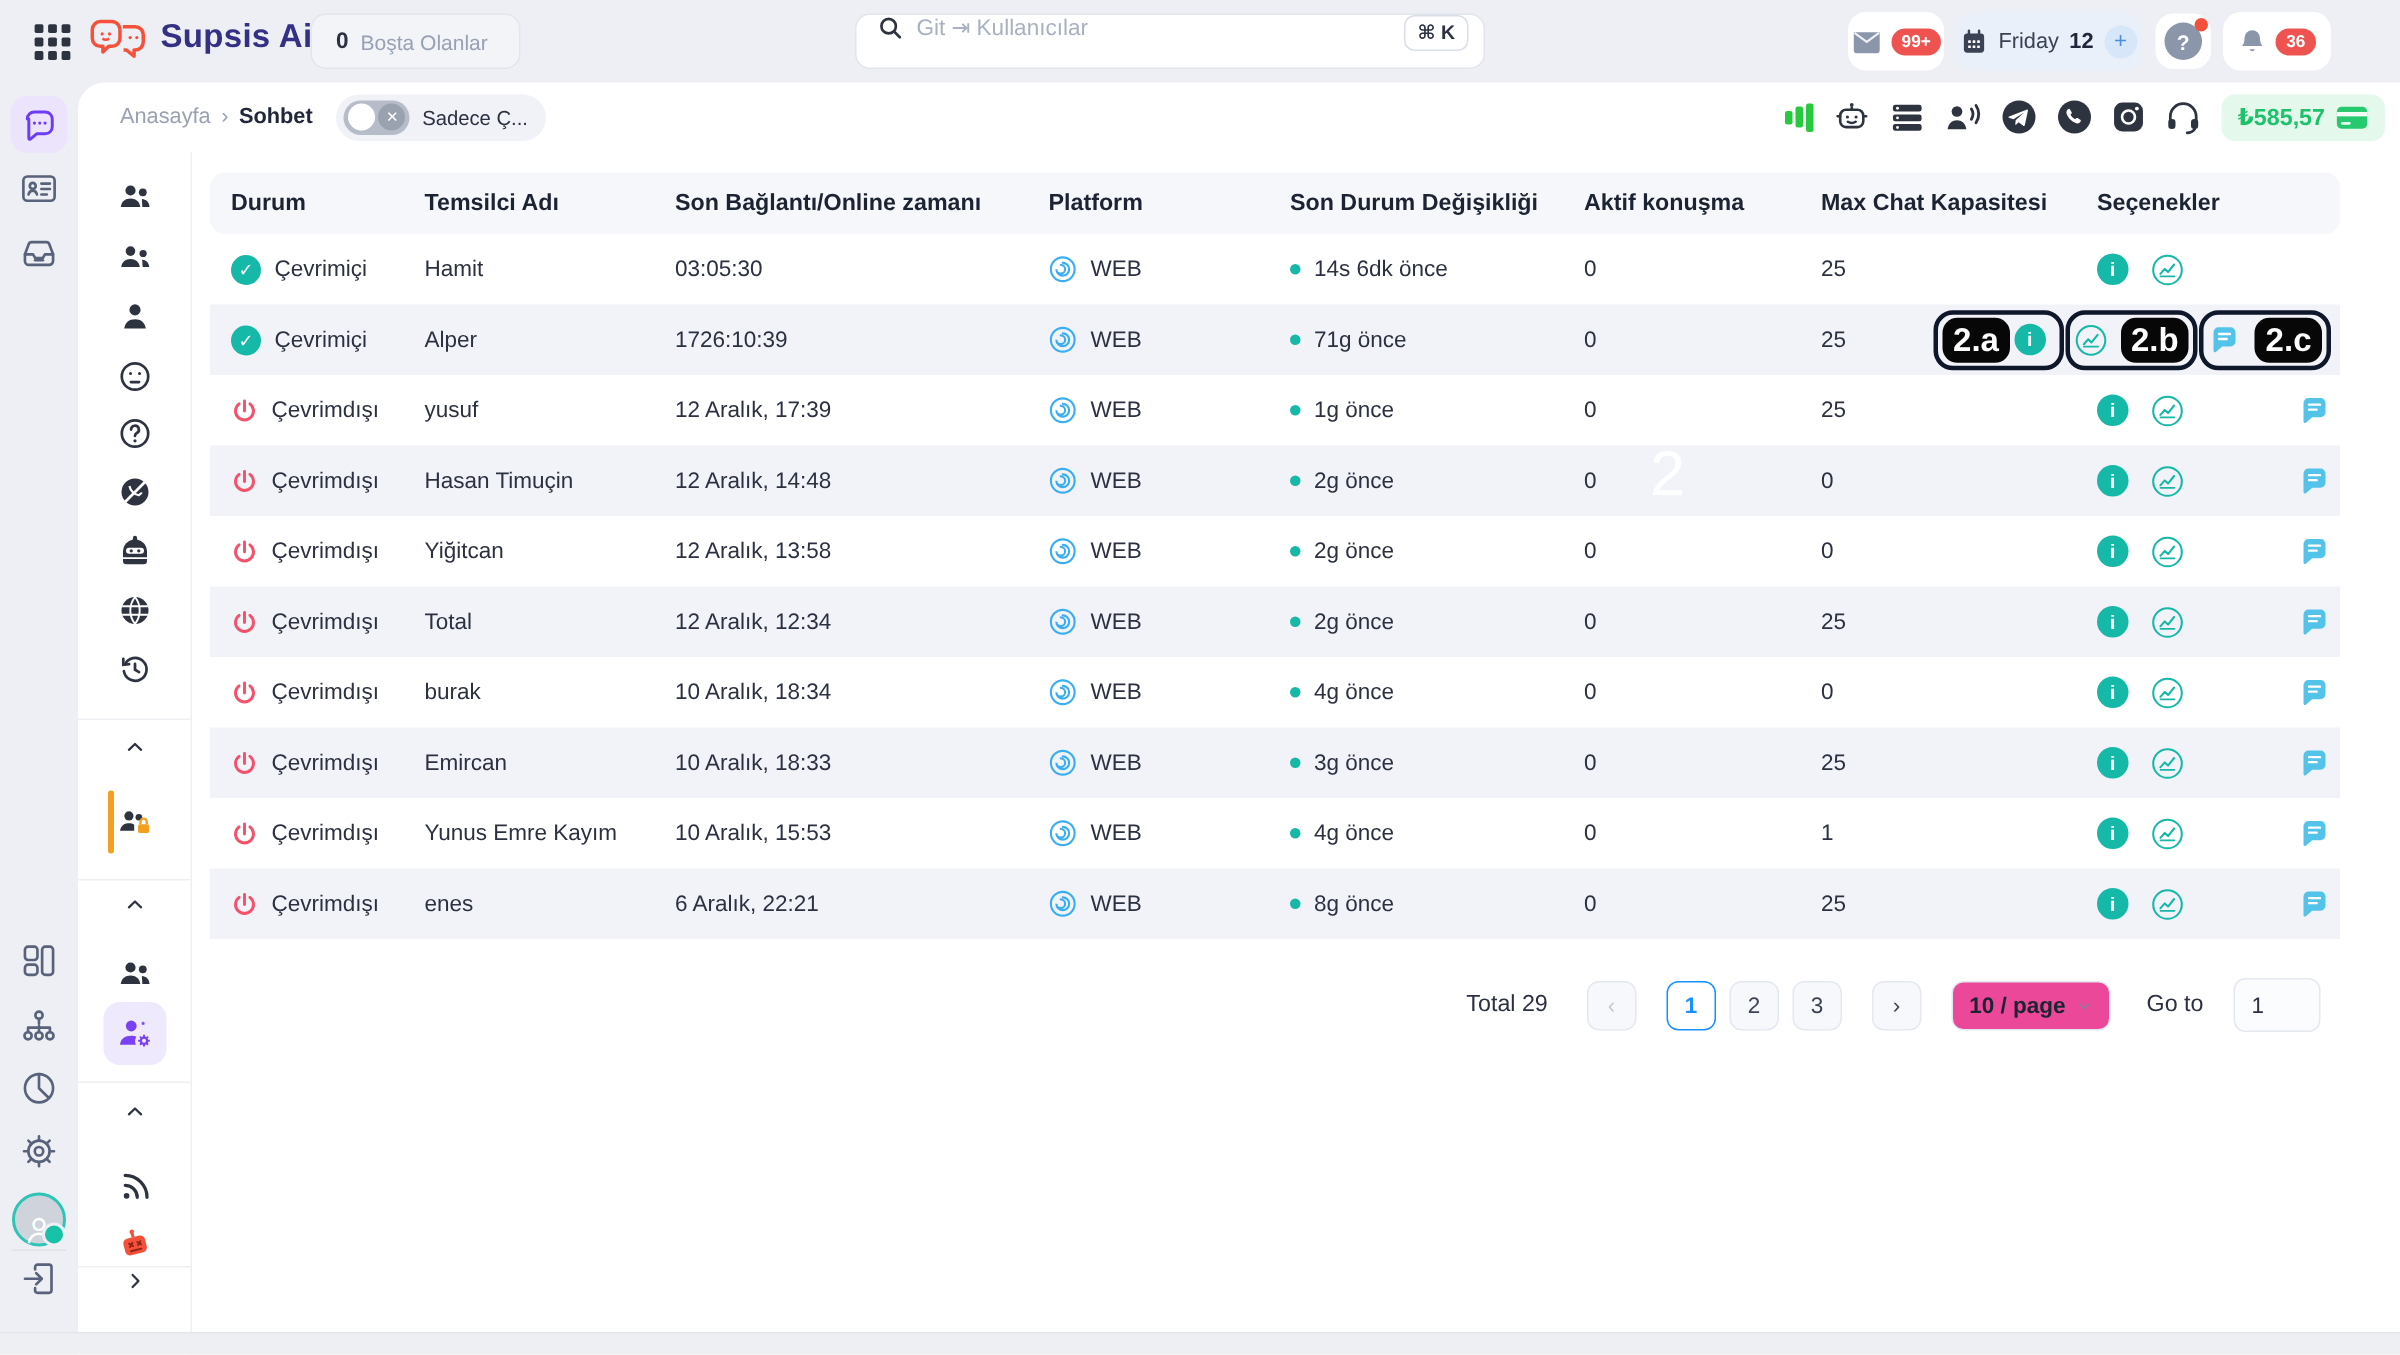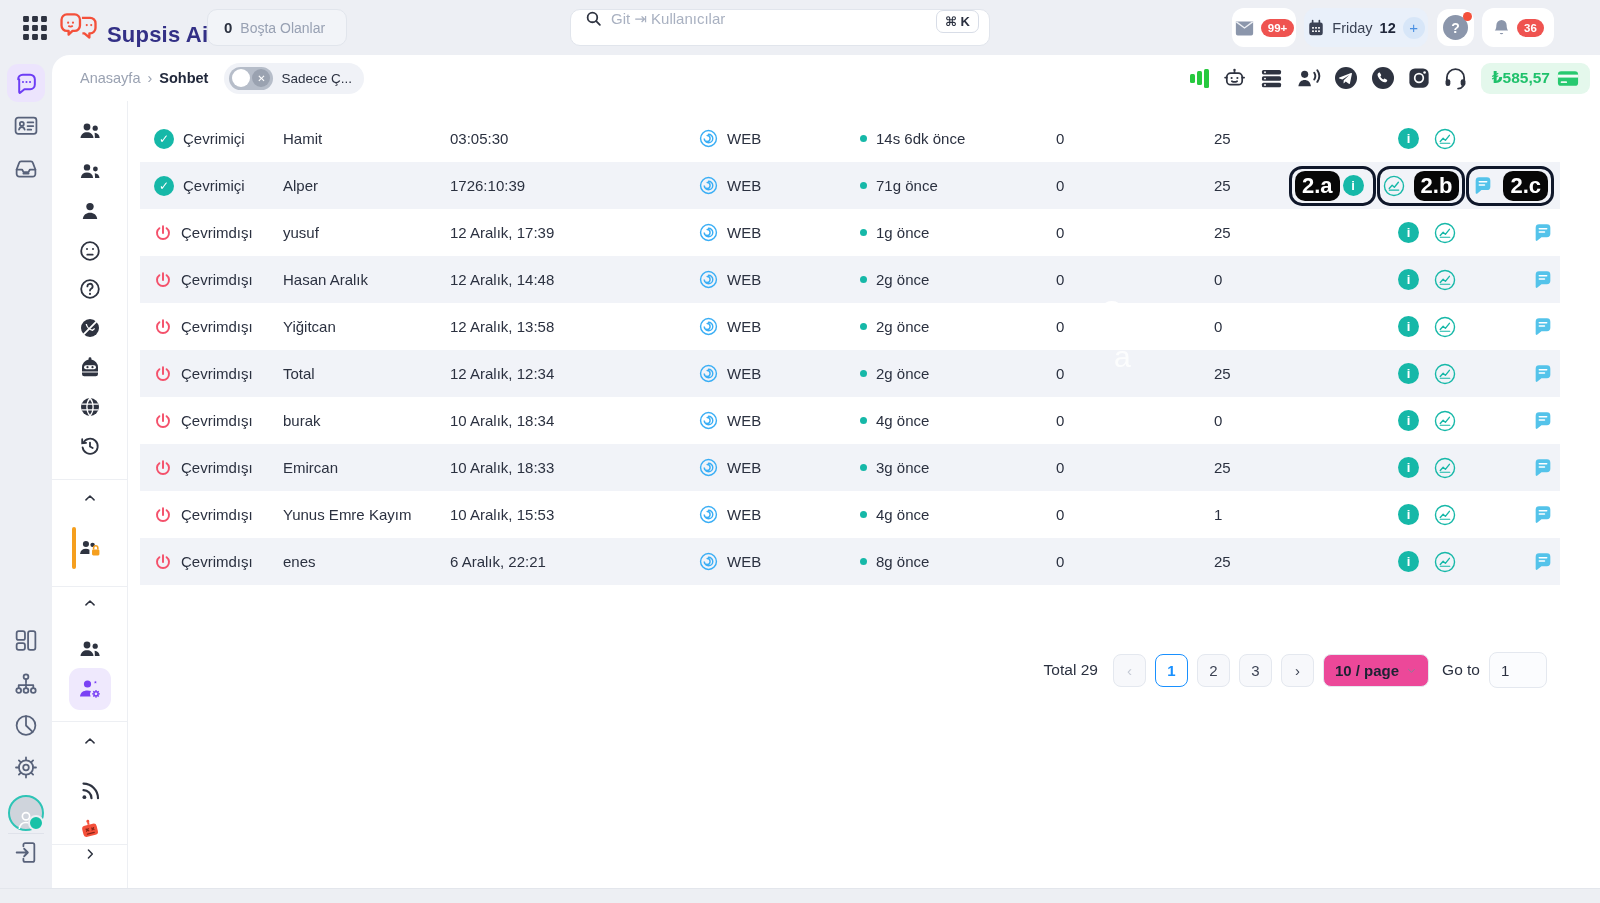--- a/index.html
+++ b/index.html
@@ -3,21 +3,21 @@
 <meta charset="utf-8">
 <style>
   * { margin:0; padding:0; box-sizing:border-box; }
   html,body { width:1600px; height:903px; }
   body { font-family:"Liberation Sans","DejaVu Sans",sans-serif; background:#edeff4; overflow:hidden; }
   .app { position:relative; width:1600px; height:903px; background:#edeff4; }
 
   
   .topbar { position:absolute; top:0; left:0; right:0; height:55px; }
   .grid-btn { position:absolute; left:22px; top:15px; width:26px; height:26px; cursor:pointer; }
-  .logo { position:absolute; left:58px; top:11px; display:flex; align-items:flex-end; gap:7px; }
+  .logo { position:absolute; left:58px; top:11px; display:flex; align-items:flex-start; gap:7px; }
   .logo-text { font-size:22px; font-weight:bold; color:#333086; letter-spacing:.2px; }
   .idle-pill { position:absolute; left:207px; top:9px; height:37px; min-width:140px; border:1px solid #e1e5ec; border-radius:10px; display:flex; align-items:center; gap:8px; padding:0 16px; background:#f2f4f8; }
   .idle-count { font-size:15px; font-weight:bold; color:#2b3140; }
   .idle-label { font-size:14px; color:#98a1b3; }
   .searchbar { position:absolute; left:570px; top:9px; width:420px; height:37px; background:#fff; border:1px solid #e1e5ec; border-radius:10px; display:flex; align-items:flex-start; padding:0 10px 0 14px; gap:9px; }
   .search-input { flex:1; border:none; outline:none; font-size:15px; color:#2b3140; background:transparent; font-family:inherit; }
   .search-input::placeholder { color:#a9b1c1; }
   .kbd { border:1px solid #d8dde7; border-radius:7px; padding:3px 8px; font-size:13px; font-weight:bold; color:#2b3140; background:#fff; }
   .tb-pill { position:absolute; background:#fff; border-radius:12px; display:flex; align-items:center; justify-content:center; gap:6px; }
   .pill-inbox { left:1232px; top:8px; width:64px; height:39px; }
@@ -88,21 +88,21 @@
   .annot-group { position:absolute; right:6px; top:50%; transform:translateY(-50%); display:flex; align-items:center; gap:1px; z-index:4; }
   .redbox { border:3px solid #0f172a; border-radius:13px; padding:2px 3px; display:flex; align-items:center; gap:3px; background:transparent;justify-content:flex-end; }
   .blk-badge { background:#070707; color:#fff; font-size:22px; font-weight:bold; padding:3px 7px; border-radius:10px; line-height:1.1; }
 
   
   .wm { position:absolute; color:#fff; font-weight:500; pointer-events:none; z-index:6; }
   .wm1 { left:1100px; top:292px; font-size:42px; }
   .wm2 { left:1114px; top:340px; font-size:30px; opacity:.85; }
 
   
-  .pager { position:absolute; top:597px; right:53px; display:flex; align-items:center; gap:9px; }
+  .pager { position:absolute; top:597px; right:53px; display:flex; align-items:center; gap:20px; }
   .pg-total { font-size:15.5px; color:#2b3140; margin-right:6px; }
   .pg-btn { width:33px; height:33px; border:1px solid #e4e8ef; background:#f7f8fb; border-radius:8px; display:flex; align-items:center; justify-content:center; font-size:15px; color:#3c4354; cursor:pointer; }
   .pg-btn.disabled { color:#c3c9d4; cursor:default; }
   .pg-btn.active { background:#fff; border:1.5px solid #1890ff; color:#1890ff; font-weight:bold; }
   .pg-select { height:33px; border:1px solid #e4e8ef; background:#ec4899; border-radius:8px; display:flex; align-items:center; gap:7px; padding:0 11px; font-size:15px; font-weight:bold; color:#1c2333; cursor:pointer; }
   .pg-caret { width:11px; height:11px; fill:none; stroke:#7d8596; stroke-width:2; }
   .pg-goto { font-size:15.5px; color:#2b3140; margin-left:4px; }
   .pg-input { width:58px; height:36px; border:1px solid #e4e8ef; border-radius:8px; background:#fbfcfe; font-size:15px; color:#2b3140; padding:0 11px; outline:none; font-family:inherit; }
 
   .bottom-strip { position:absolute; left:0; right:0; bottom:0; height:15px; background:#edeff3; border-top:1px solid #e3e6ec; z-index:7; }
@@ -503,20 +503,30 @@
       </div>
       <div class="nav-div" style="top:743px;"></div>
       <div class="nic" style="top:753px;">
           <svg class="chev" viewBox="0 0 24 24">
             <path d="M9.5 5.5L15.7 12l-6.2 6.5"></path>
           </svg>
         </div>
     </div>
 
     <div class="table">
+      <div class="thead">
+        <div>Durum</div>
+        <div>Temsilci Adı</div>
+        <div>Son Bağlantı/Online zamanı</div>
+        <div>Platform</div>
+        <div>Son Durum Değişikliği</div>
+        <div>Aktif konuşma</div>
+        <div>Max Chat Kapasitesi</div>
+        <div>Seçenekler</div>
+      </div>
       <div id="tbody">
           <div class="trow">
             <div class="cell">
               <span class="st-on">✓</span>
               <span>Çevrimiçi</span>
             </div>
             <div class="cell">
               <span>Hamit</span>
             </div>
             <div class="cell">
@@ -657,21 +667,21 @@
           </div>
           <div class="trow alt">
             <div class="cell">
               <svg width="18" height="18" viewBox="0 0 24 24" fill="none" stroke="#f4516b" stroke-width="2.6" stroke-linecap="round">
                 <path d="M12 3v9"></path>
                 <path d="M7.2 5.6a8 8 0 1 0 9.6 0"></path>
               </svg>
               <span>Çevrimdışı</span>
             </div>
             <div class="cell">
-              <span>Hasan Aralık</span>
+              <span>Hasan Timuçin</span>
             </div>
             <div class="cell">
               <span>12 Aralık, 14:48</span>
             </div>
             <div class="cell">
               <svg width="19" height="19" viewBox="0 0 24 24" fill="none" stroke="#3aaef5" stroke-width="1.8" stroke-linecap="round">
                 <circle cx="12" cy="12" r="10"></circle>
                 <path d="M12 6.6a5.4 5.4 0 1 1-5.4 5.4 3.7 3.7 0 1 0 3.7-3.7"></path>
               </svg>
               <span>WEB</span>

